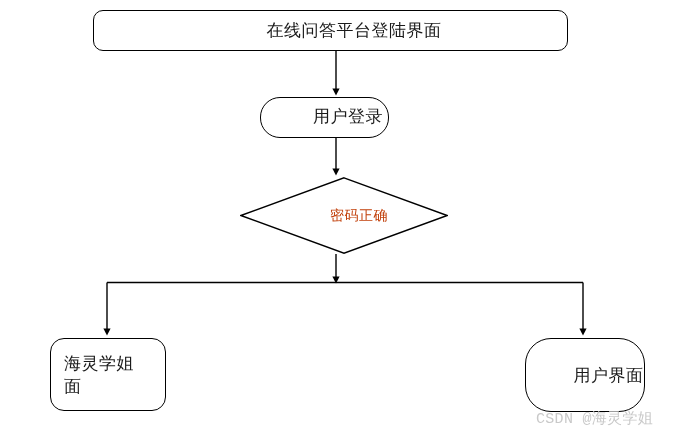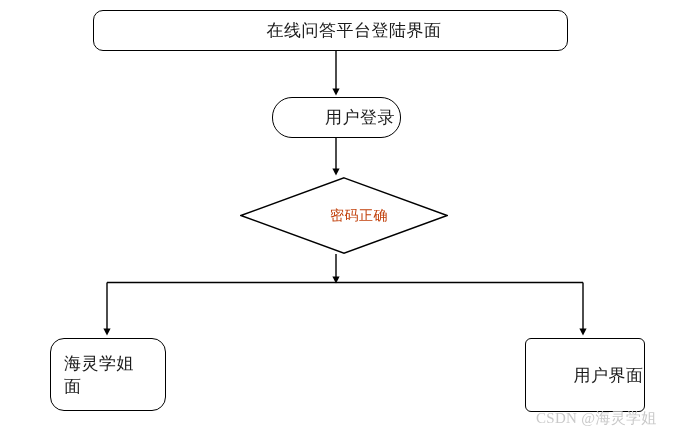--- a/index.html
+++ b/index.html
@@ -54,35 +54,36 @@
     white-space: pre-line;
   }
 
   
   #node-title {
     left: 93px;  top: 10px;
     width: 475px; height: 41px;
     border-radius: 10px;
   }
   #node-login {
-    left: 272px; top: 97px;
+    left: 260px; top: 97px;
     width: 129px; height: 41px;
     border-radius: 20px;
+    font-family: Liberation Serif, serif;
   }
   #node-admin {
     left: 50px;  top: 338px;
     width: 116px; height: 73px;
     border-radius: 14px;
     padding-left: 13px;
     padding-right: 6px;
   }
   #node-user {
     left: 525px; top: 338px;
     width: 120px; height: 74px;
-    border-radius: 6px;
+    border-radius: 26px;
   }
 
   
   #node-decision {
     position: absolute;
     left: 240px; top: 177px;
     width: 208px; height: 77px;
     z-index: 2;
   }
   #node-decision .diamond-shape {
@@ -104,21 +105,21 @@
     font-size: 14px;
     letter-spacing: 0.5px;
     color: #c2410c;
   }
 
   
   #watermark {
     position: absolute;
     left: 536px;
     top: 409px;
-    font-family: Liberation Serif, serif;
+    font-family: Liberation Mono, monospace;
     font-size: 15px;
     color: #c9c9c9;
     white-space: nowrap;
     z-index: 3;
     letter-spacing: 0.3px;
   }
 </style>
 </head>
 <body>
 

